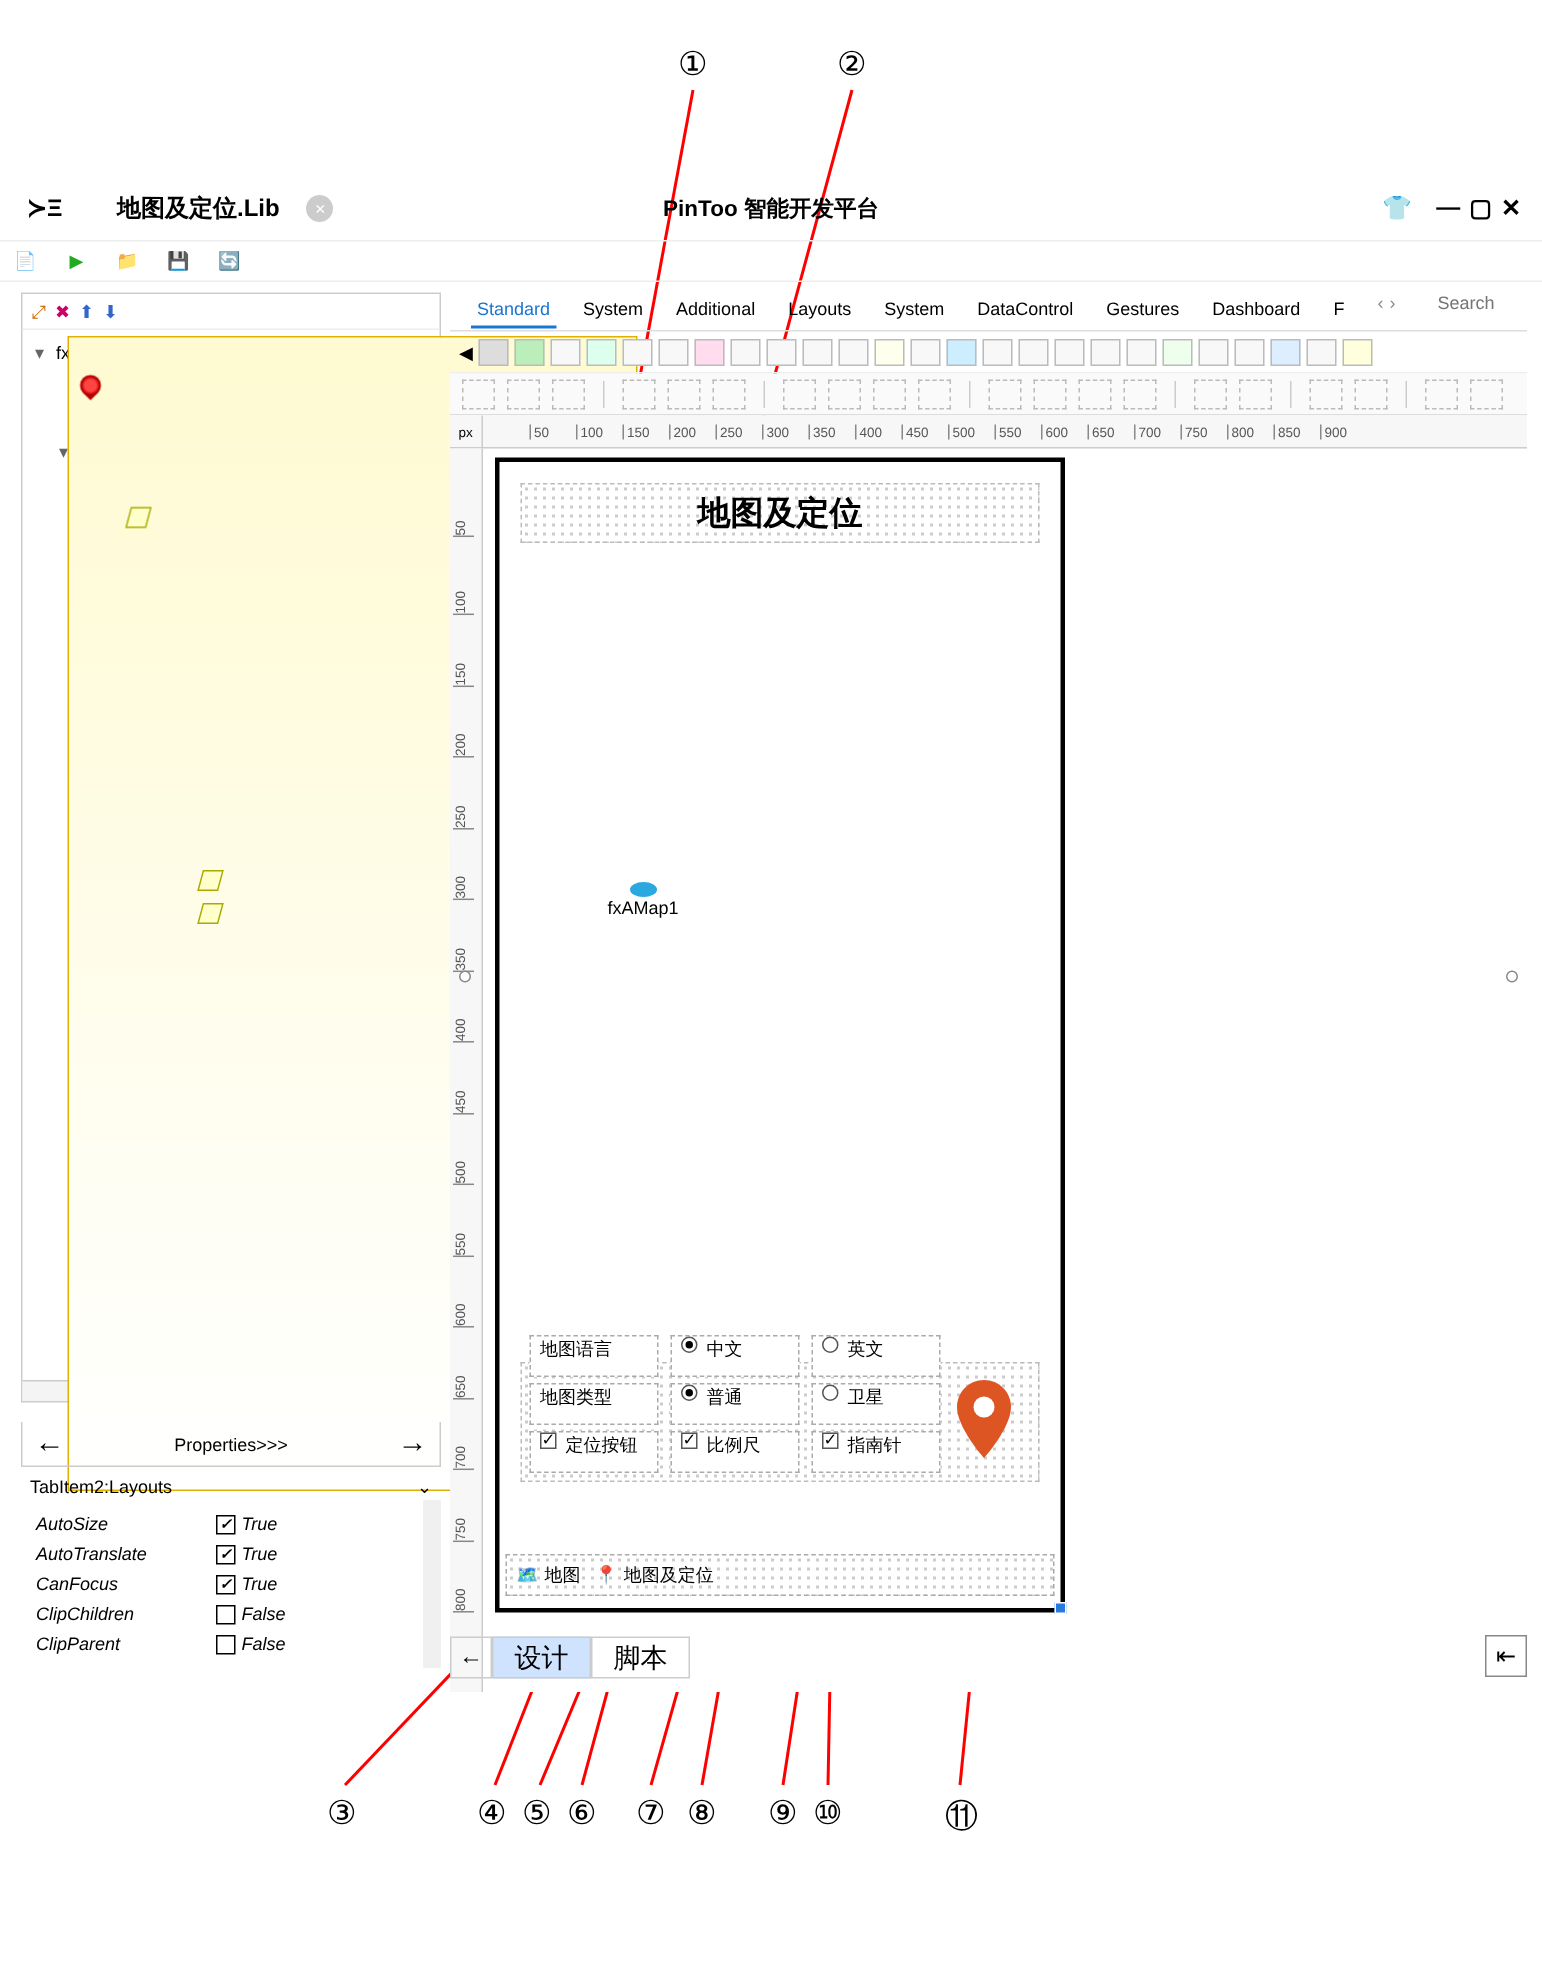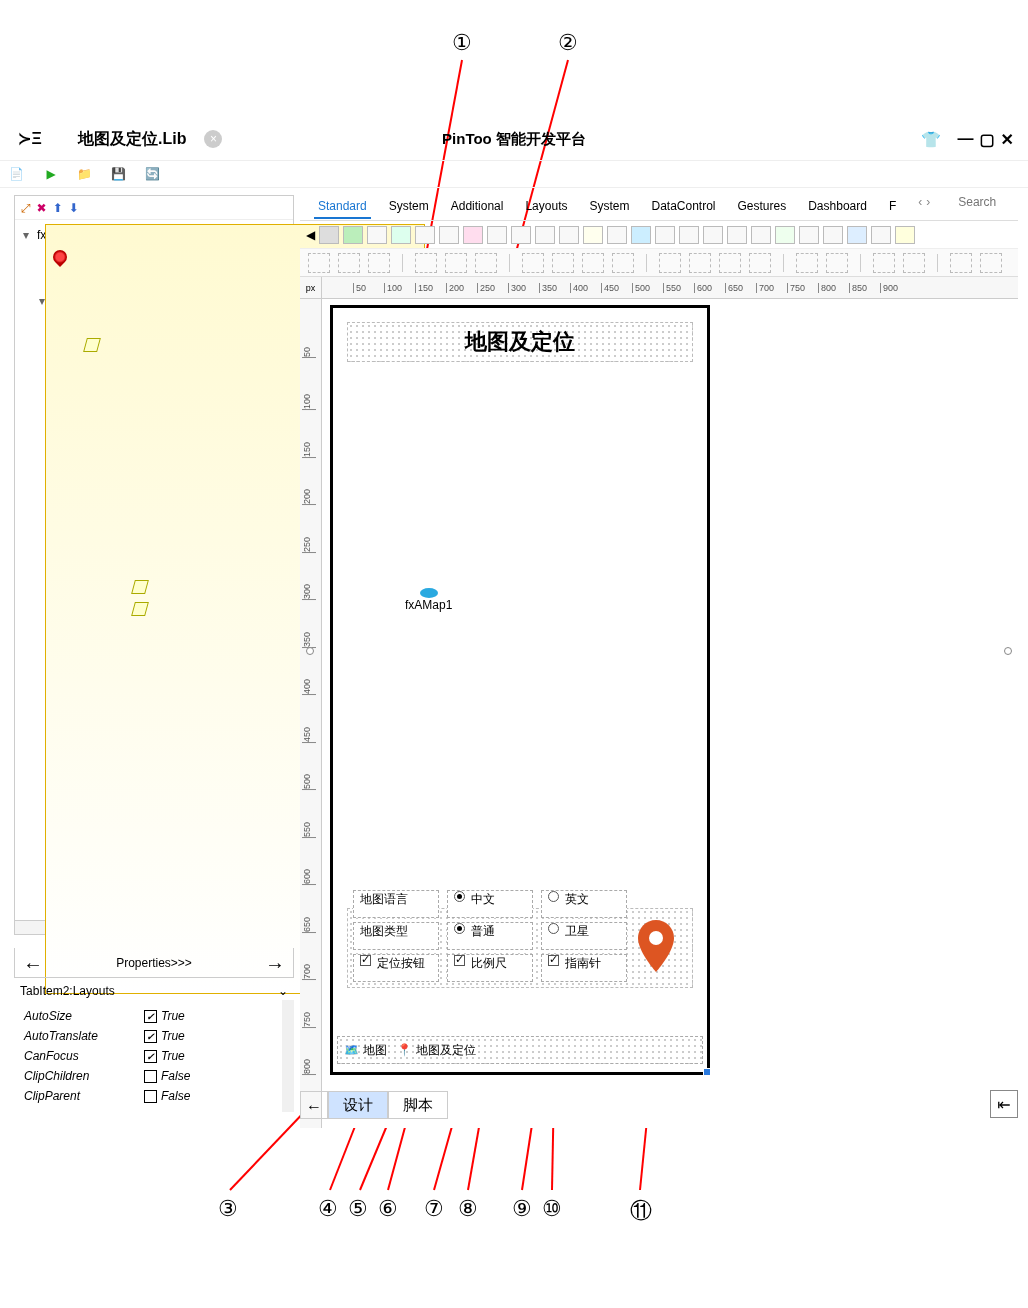--- a/index.html
+++ b/index.html
@@ -99,21 +99,21 @@
   .cb2 { display:inline-block; width:11px; height:11px; border:1px solid #555; margin-right:6px; position:relative;}
   .cb2.checked::after { content:"✓"; position:absolute; top:-3px; left:0; font-size:11px;}
   .bigpin { position:absolute; right:30px; bottom:100px; width:42px; height:52px;}
   .bigpin svg { width:42px; height:52px;}
   .bottombar { position:absolute; left:4px; right:4px; bottom:8px; height:28px; border:1px dashed #aaa; background-image: radial-gradient(#ccc 1px, transparent 1px); background-size:6px 6px; display:flex; align-items:center; gap:10px; padding:0 6px;}
   .btab { display:flex; align-items:center; gap:4px; }
   .sel-handle { position:absolute; right:-4px; bottom:-4px; width:8px; height:8px; background:#2a7ade; border:1px solid #fff;}
 
   
   .footer { position:absolute; left:300px; top:1090px; width:300px; height:30px; display:flex; align-items:center; gap:0;}
-  .ftab { border:1px solid #ccc; padding:4px 14px; font-size:15px; height:28px; display:flex; align-items:center;}
+  .ftab { border:1px solid #ccc; padding:4px 14px; font-size:18px; height:28px; display:flex; align-items:center;}
   .ftab.back { width:28px; padding:0; justify-content:center; font-size:16px;}
   .ftab.active { background:#cfe3ff;}
   .right-back { position:absolute; right:10px; top:1090px; width:28px; height:28px; border:1px solid #888; display:flex; align-items:center; justify-content:center; font-size:16px;}
 
   .hdot { position:absolute; width:8px; height:8px; border:1px solid #888; border-radius:50%; background:#fff;}
 
   
   .arrows { position:absolute; inset:0; pointer-events:none; }
 </style>
 </head>

